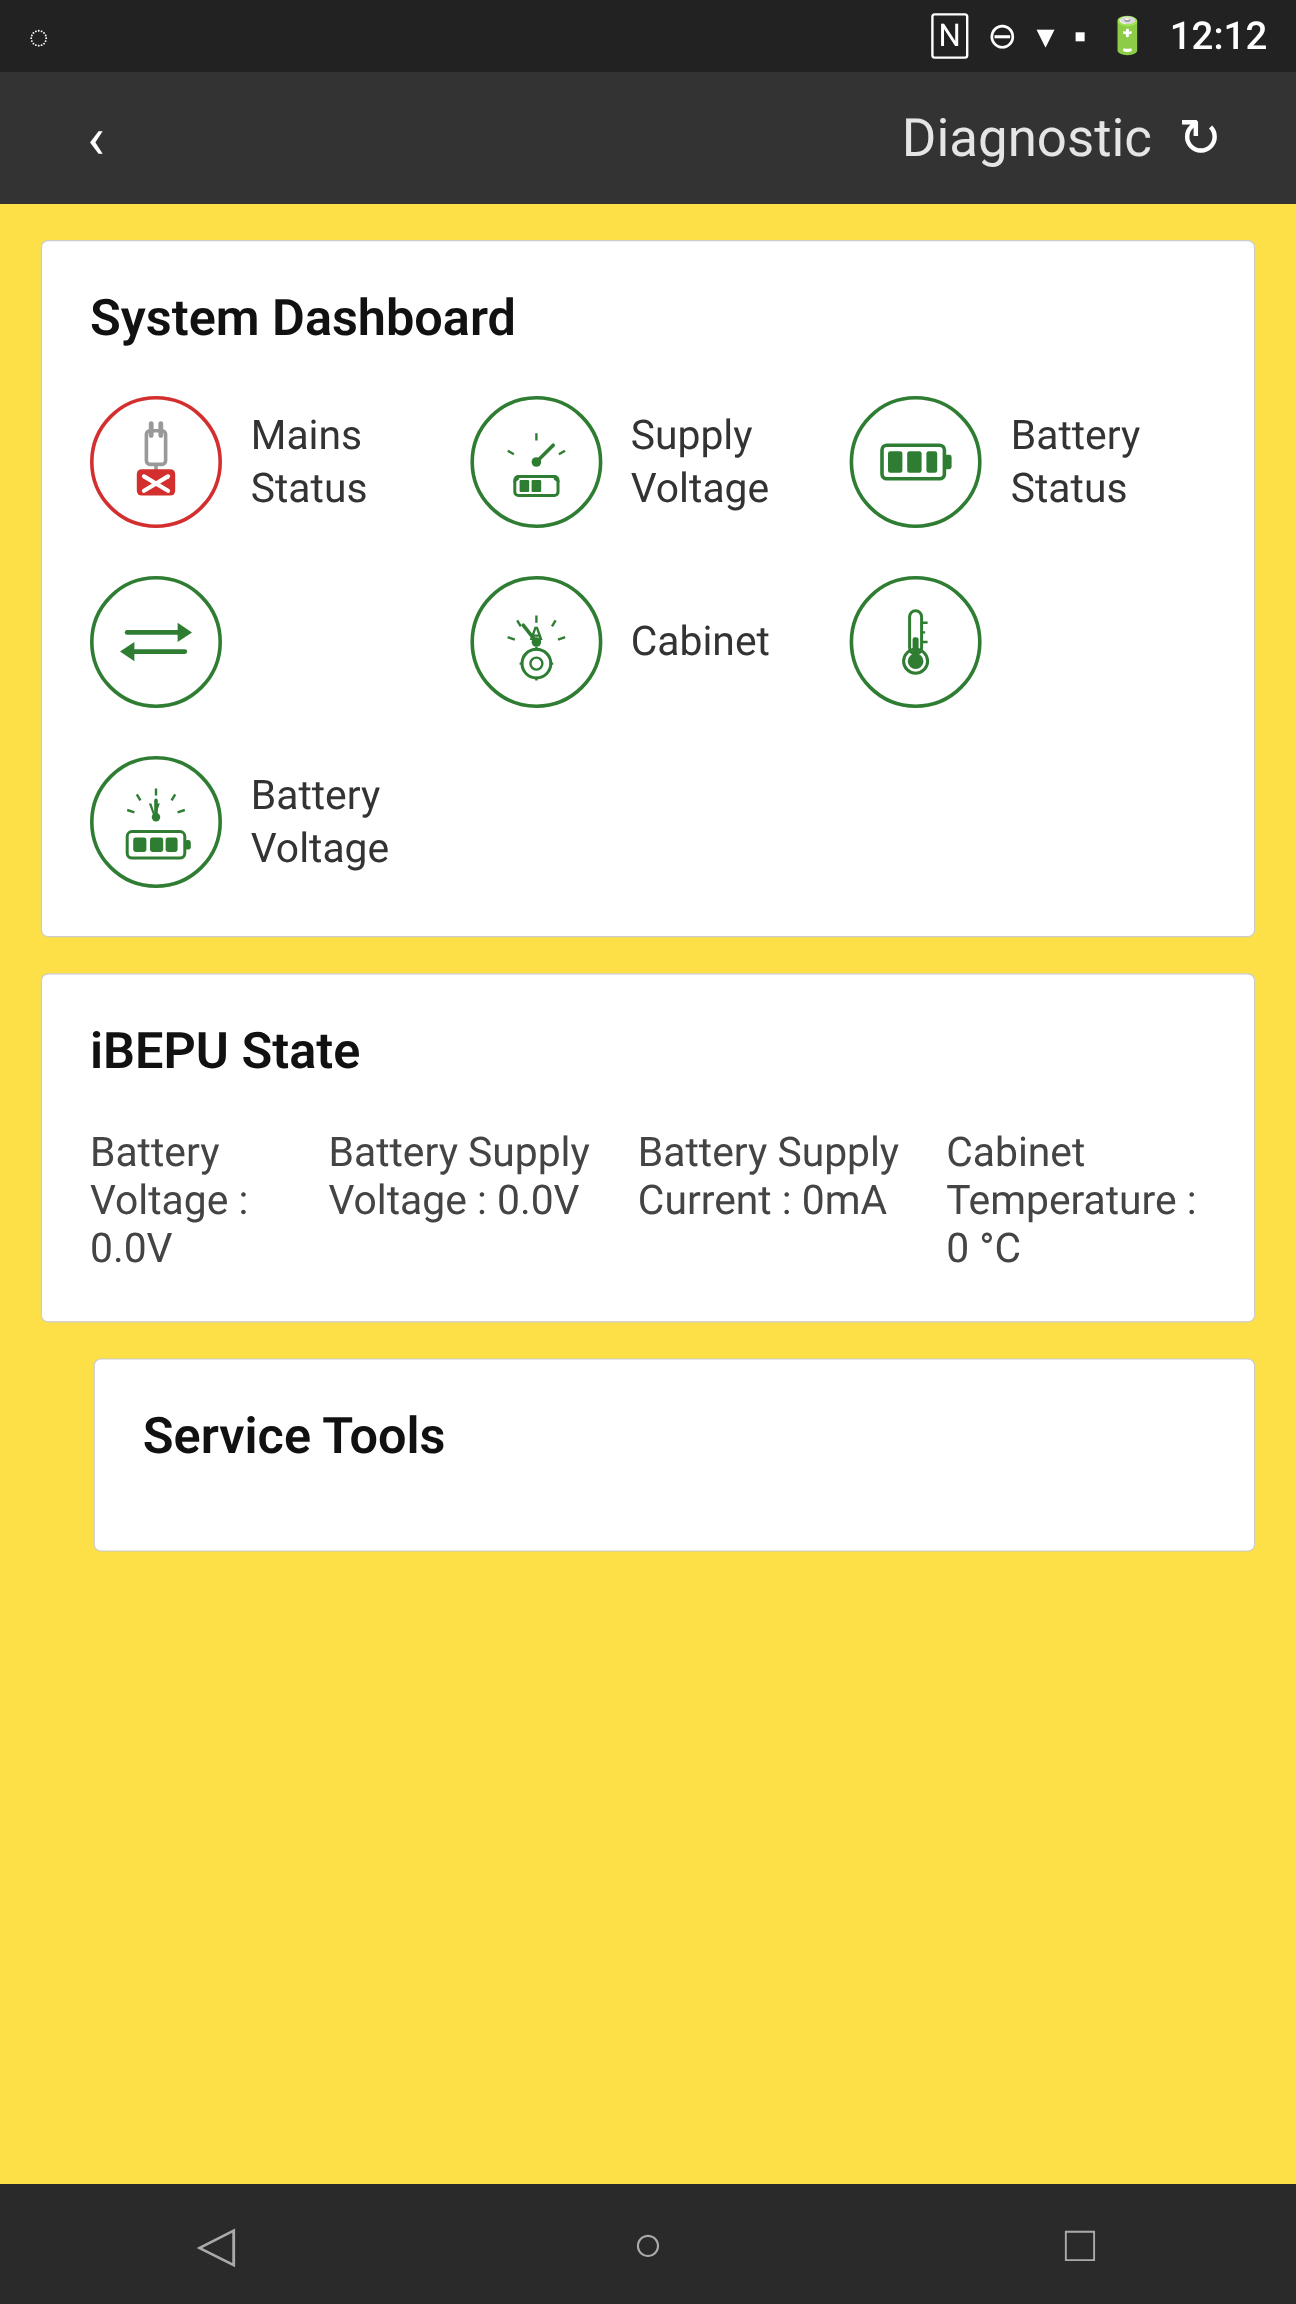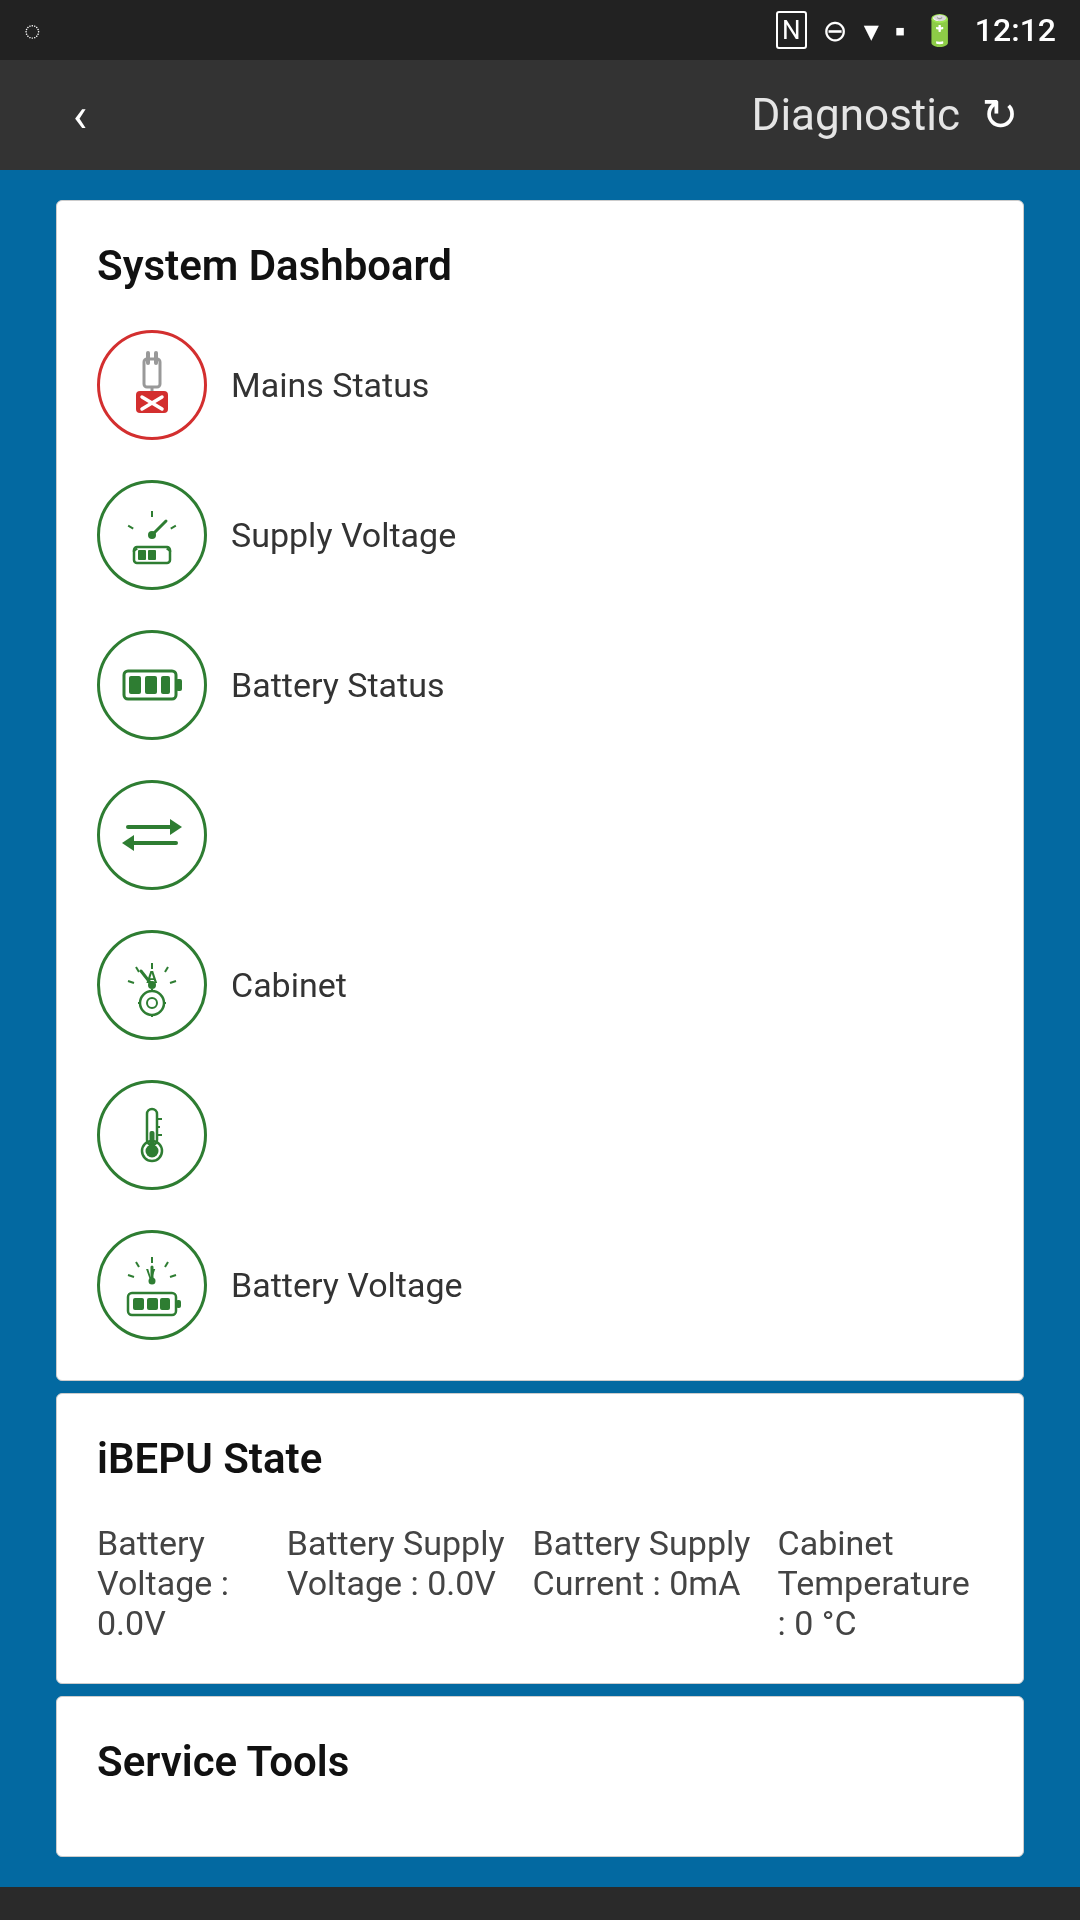--- a/index.html
+++ b/index.html
@@ -57,45 +57,45 @@
       color: white;
       font-size: 44px;
       cursor: pointer;
       width: 80px;
       text-align: center;
     }
 
     
     .page-content {
       flex: 1;
-      padding: 30px 56px;
+      padding: 30px 34px;
       display: flex;
       flex-direction: column;
-      gap: 12px;
-      background: #0369a1;
+      gap: 30px;
+      background: #fde047;
     }
 
     
     .card {
       background: white;
       border: 1.5px solid #ccc;
       border-radius: 6px;
       padding: 40px;
     }
     .card-title {
       font-size: 42px;
       font-weight: 600;
       color: #111;
       margin-bottom: 40px;
     }
 
     
     .dashboard-grid {
       display: grid;
-      grid-template-columns: 1fr;
+      grid-template-columns: 1fr 1fr 1fr;
       gap: 40px 20px;
     }
     .dashboard-item {
       display: flex;
       align-items: center;
       gap: 24px;
       cursor: pointer;
     }
     .icon-circle {
       width: 110px;
@@ -324,21 +324,21 @@
   <div class="card">
     <div class="card-title">iBEPU State</div>
     <div class="state-list">
       <div class="state-row">Battery Voltage : 0.0V</div>
       <div class="state-row">Battery Supply Voltage : 0.0V</div>
       <div class="state-row">Battery Supply Current : 0mA</div>
       <div class="state-row">Cabinet Temperature : 0 °C</div>
     </div>
   </div>
 
-  <div class="card" style="padding-bottom: 30px;">
+  <div class="card" style="padding-bottom: 30px; margin-left: 44px;">
     <div class="card-title">Service Tools</div>
   </div>
 
 </div>
 
 <div class="bottom-nav">
   <span class="bottom-nav-btn">◁</span>
   <span class="bottom-nav-btn">○</span>
   <span class="bottom-nav-btn">□</span>
 </div>

